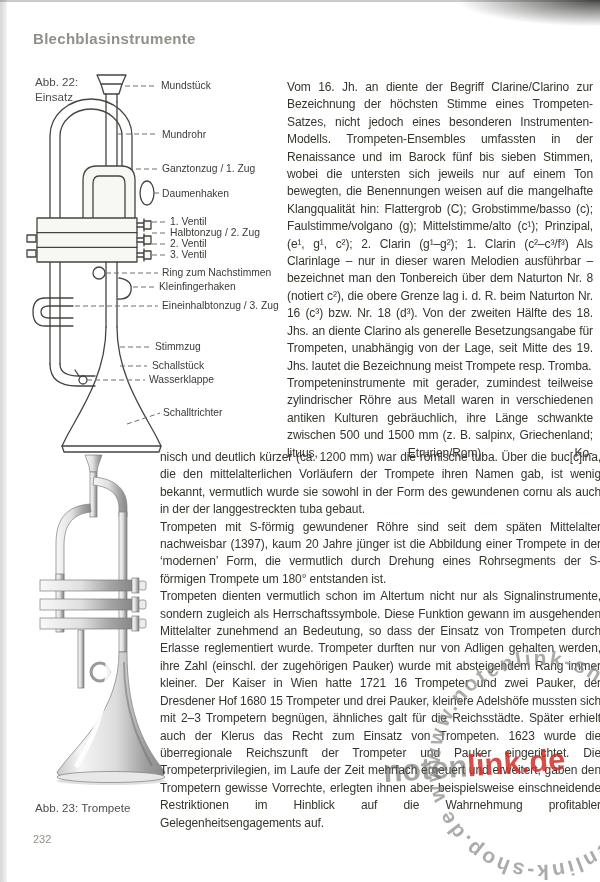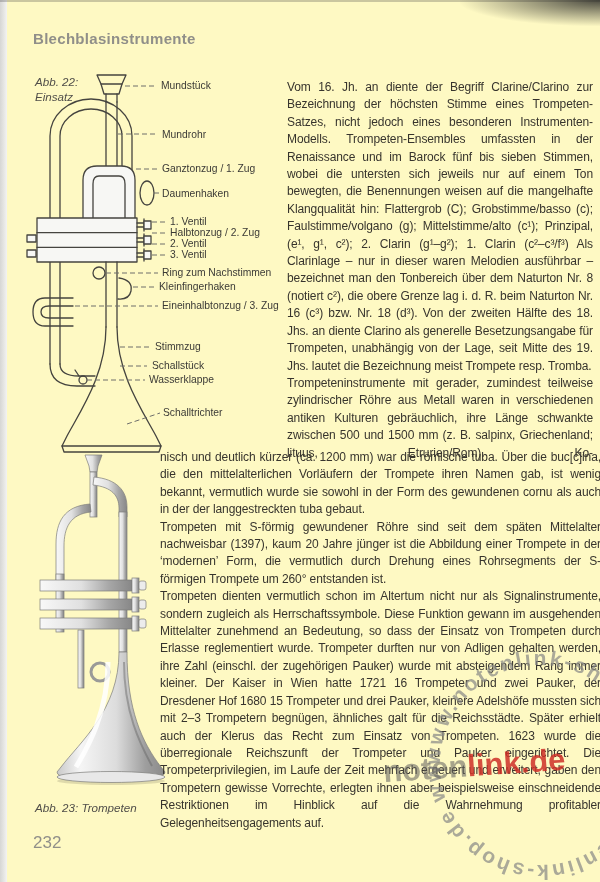--- a/index.html
+++ b/index.html
@@ -1,28 +1,28 @@
 <!DOCTYPE html>
 <html><head>
 <meta charset="utf-8">
 <style>
   html,body{margin:0;padding:0;background:#6e6e6c;}
-  #page{position:relative;width:600px;height:882px;margin:0 auto;background:#fef9c3;
+  #page{position:relative;width:600px;height:882px;margin:0 auto;background:#ffffff;
         overflow:hidden;font-family:"Liberation Sans",sans-serif;}
   .edge-left{position:absolute;left:0;top:0;width:7px;height:882px;
         background:linear-gradient(to right,#d6d6d4,#f3f3f1);}
   .top-line{position:absolute;left:0;top:0;width:600px;height:2px;background:rgba(70,70,68,.28);}
   .corner-shadow{position:absolute;right:0;top:0;width:140px;height:26px;
         background:radial-gradient(ellipse at 100% 0%,rgba(42,42,40,.85) 0%,rgba(42,42,40,0) 72%);}
   #hdr{position:absolute;left:33px;top:30px;margin:0;font-size:15px;font-weight:bold;
         color:#908f89;letter-spacing:.3px;}
-  .cap{position:absolute;font-style:italic;font-size:11.6px;color:#504e49;line-height:15px;}
+  .cap{position:absolute;font-size:11.6px;color:#504e49;line-height:15px;}
   #cap22{left:35px;top:74px;}
   #cap23{left:35px;top:800px;}
-  #pageno{position:absolute;left:33px;top:833px;font-size:17px;color:#908f89;}
+  #pageno{position:absolute;left:33px;top:833px;font-size:11px;color:#908f89;}
   .body-text{font-size:12px;line-height:17.4px;color:#37342d;text-align:justify;
         letter-spacing:-.1px;}
   .body-text p{margin:0;}
   .col-right{position:absolute;left:287px;top:79px;width:306px;}
   .full-block{position:absolute;left:160px;top:449px;width:441px;}
   .cont{text-align-last:justify;}
   #fig22{position:absolute;left:25px;top:72px;}
   #fig23{position:absolute;left:28px;top:452px;}
   #fig22 .lbl{font-size:10.3px;fill:#3b3a36;font-family:"Liberation Sans",sans-serif;}
   .draw{stroke:#45443f;stroke-width:1.3;fill:none;stroke-linejoin:round;stroke-linecap:round;}
@@ -172,30 +172,30 @@
       <rect x="111" y="167" width="7" height="9" rx="2" fill="#ececec"></rect>
       <circle cx="72" cy="220" r="9" fill="none" stroke="#9a9a98" stroke-width="3"></circle>
       <ellipse cx="83" cy="329" rx="54" ry="4" fill="rgba(0,0,0,.12)" stroke="none"></ellipse>
       <path d="M 91,200 C 91,258 52,290 33,315 L 29,320 Q 29,329 83,329 Q 137,329 137,320 L 133,315 C 114,290 99,258 99,200 Z" fill="url(#gb)"></path>
       <ellipse cx="83" cy="325" rx="54" ry="5.5" fill="#e8e8e8"></ellipse>
       <path d="M 80,210 C 80,260 60,295 48,315" fill="none" stroke="rgba(255,255,255,.85)" stroke-width="5"></path>
       <path d="M 96,210 C 96,260 112,292 124,314" fill="none" stroke="rgba(100,100,100,.45)" stroke-width="2"></path>
     </g>
   </svg>
 
-  <div class="cap" id="cap23">Abb. 23: Trompeten</div>
+  <div class="cap" id="cap23">Abb. 23: Trompete</div>
 
   <div class="body-text col-right">
     <p>Vom 16. Jh. an diente der Begriff Clarine/Clarino zur Bezeichnung der höchsten Stimme eines Trompeten-Satzes, nicht jedoch eines besonderen Instrumenten-Modells. Trompeten-Ensembles umfassten in der Renaissance und im Barock fünf bis sieben Stimmen, wobei die untersten sich jeweils nur auf einem Ton bewegten, die Benennungen weisen auf die mangelhafte Klangqualität hin: Flattergrob (C); Grobstimme/basso (c); Faulstimme/volgano (g); Mittelstimme/alto (c¹); Prinzipal, (e¹, g¹, c²); 2. Clarin (g¹–g²); 1. Clarin (c²–c³/f³) Als Clarinlage – nur in dieser waren Melodien ausführbar – bezeichnet man den Tonbereich über dem Naturton Nr. 8 (notiert c²), die obere Grenze lag i. d. R. beim Naturton Nr. 16 (c³) bzw. Nr. 18 (d³). Von der zweiten Hälfte des 18. Jhs. an diente Clarino als generelle Besetzungsangabe für Trompeten, unabhängig von der Lage, seit Mitte des 19. Jhs. lautet die Bezeichnung meist Trompete resp. Tromba.</p>
     <p class="cont">Trompeteninstrumente mit gerader, zumindest teilweise zylindrischer Röhre aus Metall waren in verschiedenen antiken Kulturen gebräuchlich, ihre Länge schwankte zwischen 500 und 1500 mm (z. B. salpinx, Griechenland; lituus, Etrurien/Rom). Ko-</p>
   </div>
 
   <div class="body-text full-block">
     <p>nisch und deutlich kürzer (ca. 1200 mm) war die römische tuba. Über die buc[c]ina, die den mittelalterlichen Vorläufern der Trompete ihren Namen gab, ist wenig bekannt, vermutlich wurde sie sowohl in der Form des gewundenen cornu als auch in der der langgestreckten tuba gebaut.</p>
-    <p>Trompeten mit S-förmig gewundener Röhre sind seit dem späten Mittelalter nachweisbar (1397), kaum 20 Jahre jünger ist die Abbildung einer Trompete in der ‘modernen’ Form, die vermutlich durch Drehung eines Rohrsegments der S-förmigen Trompete um 260° entstanden ist.</p>
+    <p>Trompeten mit S-förmig gewundener Röhre sind seit dem späten Mittelalter nachweisbar (1397), kaum 20 Jahre jünger ist die Abbildung einer Trompete in der ‘modernen’ Form, die vermutlich durch Drehung eines Rohrsegments der S-förmigen Trompete um 180° entstanden ist.</p>
     <p>Trompeten dienten vermutlich schon im Altertum nicht nur als Signalinstrumente, sondern zugleich als Herrschaftssymbole. Diese Funktion gewann im ausgehenden Mittelalter zunehmend an Bedeutung, so dass der Einsatz von Trompeten durch Erlasse reglementiert wurde. Trompeter durften nur von Adligen gehalten werden, ihre Zahl (einschl. der zugehörigen Pauker) wurde mit absteigendem Rang immer kleiner. Der Kaiser in Wien hatte 1721 16 Trompeter und zwei Pauker, der Dresdener Hof 1680 15 Trompeter und drei Pauker, kleinere Adelshöfe mussten sich mit 2–3 Trompetern begnügen, ähnliches galt für die Reichsstädte. Später erhielt auch der Klerus das Recht zum Einsatz von Trompeten. 1623 wurde die überregionale Reichszunft der Trompeter und Pauker eingerichtet. Die Trompeterprivilegien, im Laufe der Zeit mehrfach erneuert und erweitert, gaben den Trompetern gewisse Vorrechte, erlegten ihnen aber beispielsweise einschneidende Restriktionen im Hinblick auf die Wahrnehmung profitabler Gelegenheitsengagements auf.</p>
   </div>
 
   <div id="pageno">232</div>
 
   <svg class="ring" width="320" height="320" viewBox="0 0 320 320">
     <defs>
       <path id="wmcircle" d="M 60,160 a 100,100 0 1 1 200,0 a 100,100 0 1 1 -200,0"></path>
     </defs>
     <text>

